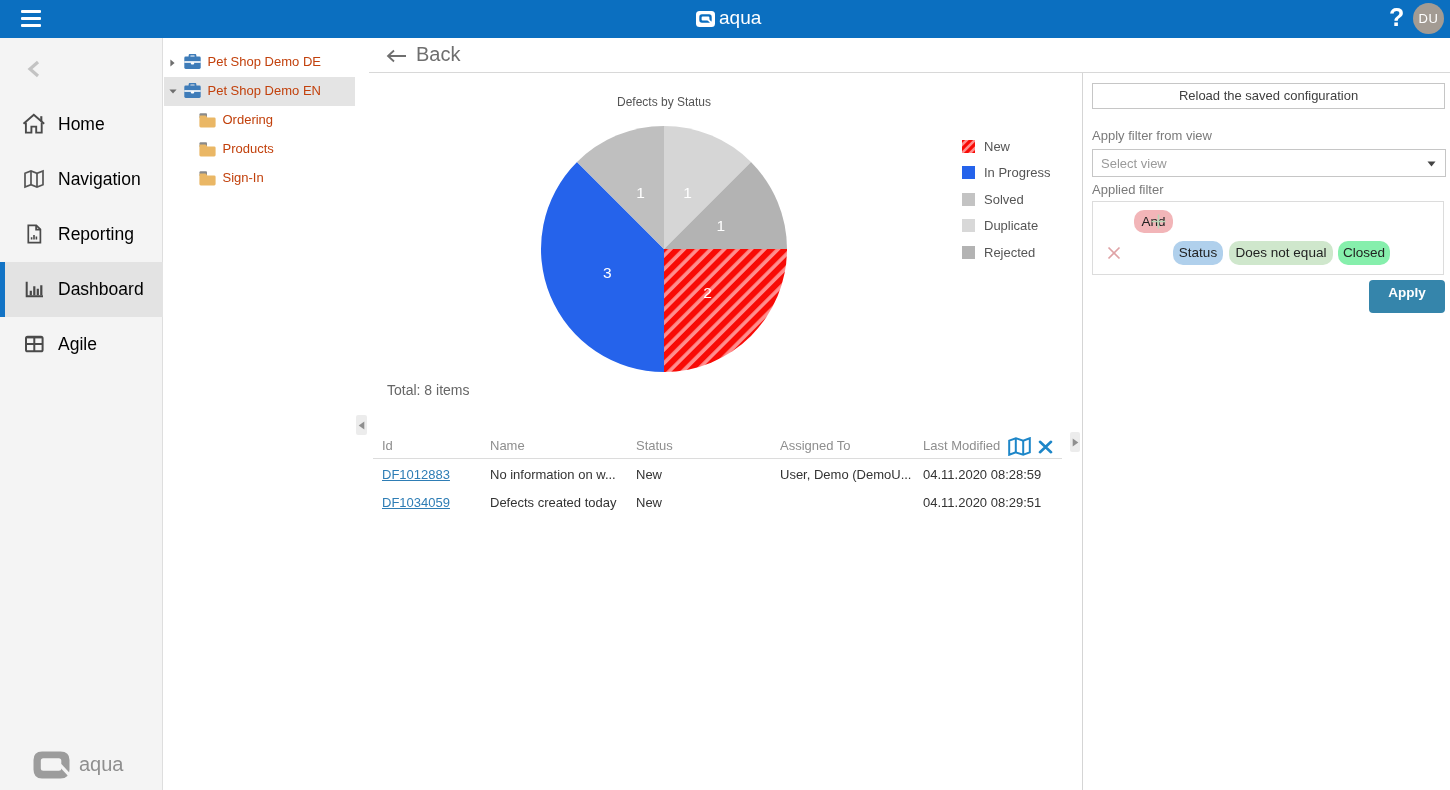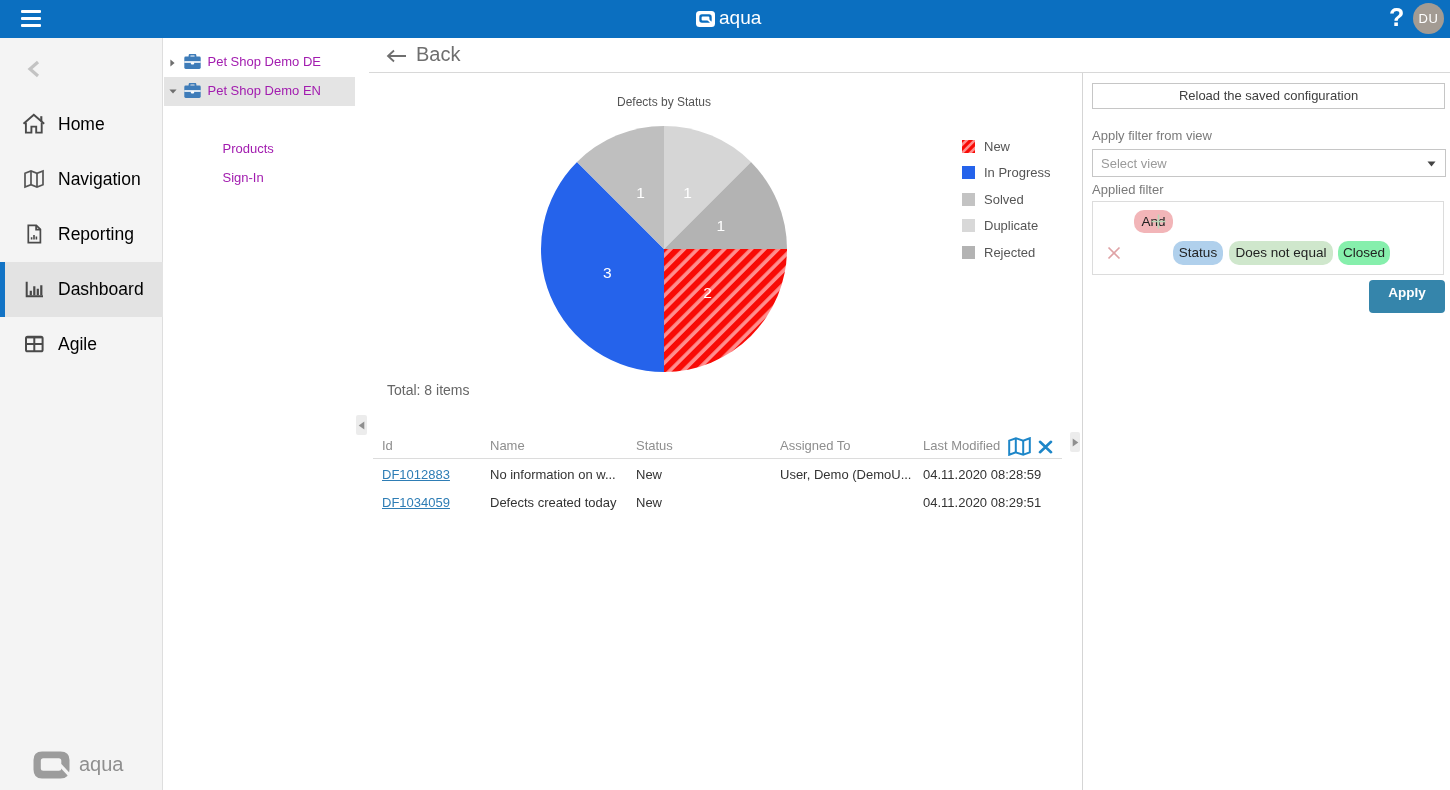--- a/index.html
+++ b/index.html
@@ -21,21 +21,21 @@
   #sidebar { position:absolute; left:0; top:38px; width:163px; height:752px; background:#f4f4f4; border-right:1px solid #dedede; }
   .menuitem { position:absolute; left:0; width:163px; height:55px; }
   .menuitem .ic { position:absolute; left:22px; top:50%; margin-top:-12px; }
   .menuitem .lb { position:absolute; left:58px; top:50%; margin-top:-10px; font-size:17.5px; color:#000000; }
   .menuitem.sel { background:#e3e3e3; }
   .menuitem.sel:before { content:""; position:absolute; left:0; top:0; width:5px; height:55px; background:#1273c5; }
 
   
   #tree { position:absolute; left:164px; top:38px; width:191px; height:752px; background:#fff; }
   .trow { position:absolute; left:0; width:191px; height:29px; }
-  .trow .txt { position:absolute; top:50%; margin-top:-8px; font-size:13px; color:#a21caf; white-space:nowrap; }
+  .trow .txt { position:absolute; top:50%; margin-top:-8px; font-size:13px; color:#c2410c; white-space:nowrap; }
 
   
   #backhdr { position:absolute; left:355px; top:38px; width:1095px; height:35px; background:#fff; }
   #backline { position:absolute; left:369px; top:72px; width:1081px; height:1px; background:#d8d8d8; }
   #vdivider { position:absolute; left:1082px; top:73px; width:1px; height:717px; background:#d5d5d5; }
   #backtxt { position:absolute; left:416px; top:43px; font-size:20px; color:#6f6f6f; }
 
   #charttitle { position:absolute; left:514px; top:95px; width:300px; text-align:center; font-size:12px; color:#545454; }
   #pie { position:absolute; left:541px; top:126px; }
   .leg { position:absolute; left:962px; }
@@ -151,20 +151,29 @@
   </div>
   <div class="trow" style="top:38.5px; background:#e4e4e4;">
     <svg class="abs" style="left:5px; top:12px;" width="8" height="5" viewBox="0 0 8 5">
         <path d="M0.4 0.4 L7.6 0.4 L4 4.6 Z" fill="#6e6e6e"></path>
       </svg>
     <svg class="abs" style="left:20px; top:6.5px;" width="17" height="16" viewBox="0 0 17 16">
         <use href="#bcase"></use>
       </svg>
     <span class="txt" style="left:43.5px;">Pet Shop Demo EN</span>
   </div>
+  <div class="trow" style="top:67.5px;">
+    <svg class="abs" style="left:35px; top:7px;" width="17" height="15" viewBox="0 0 17 15">
+        <g id="folder">
+      <rect x="0.5" y="0.3" width="7.5" height="5" rx="1" fill="#8a8a8a"></rect>
+      <path d="M1.8 2.6 H6.6 L8.4 4.4 H15.2 Q16.6 4.4 16.6 5.8 V13 Q16.6 14.4 15.2 14.4 H1.8 Q0.4 14.4 0.4 13 V4 Q0.4 2.6 1.8 2.6 Z" fill="#eab765"></path>
+    </g>
+      </svg>
+    <span class="txt" style="left:58.5px;">Ordering</span>
+  </div>
   <div class="trow" style="top:96.5px;">
     <svg class="abs" style="left:35px; top:7px;" width="17" height="15" viewBox="0 0 17 15">
         <use href="#folder"></use>
       </svg>
     <span class="txt" style="left:58.5px;">Products</span>
   </div>
   <div class="trow" style="top:125.5px;">
     <svg class="abs" style="left:35px; top:7px;" width="17" height="15" viewBox="0 0 17 15">
         <use href="#folder"></use>
       </svg>

